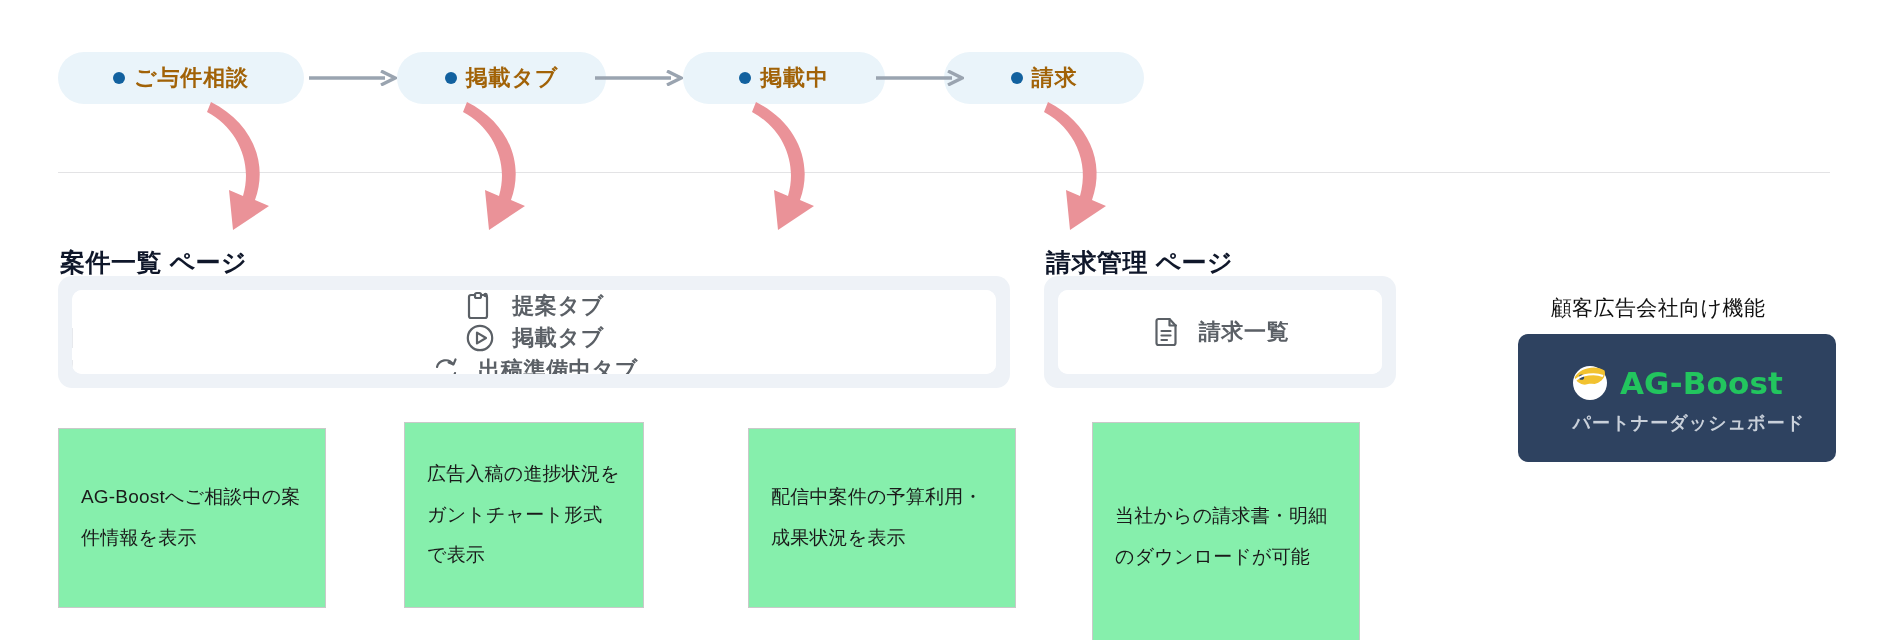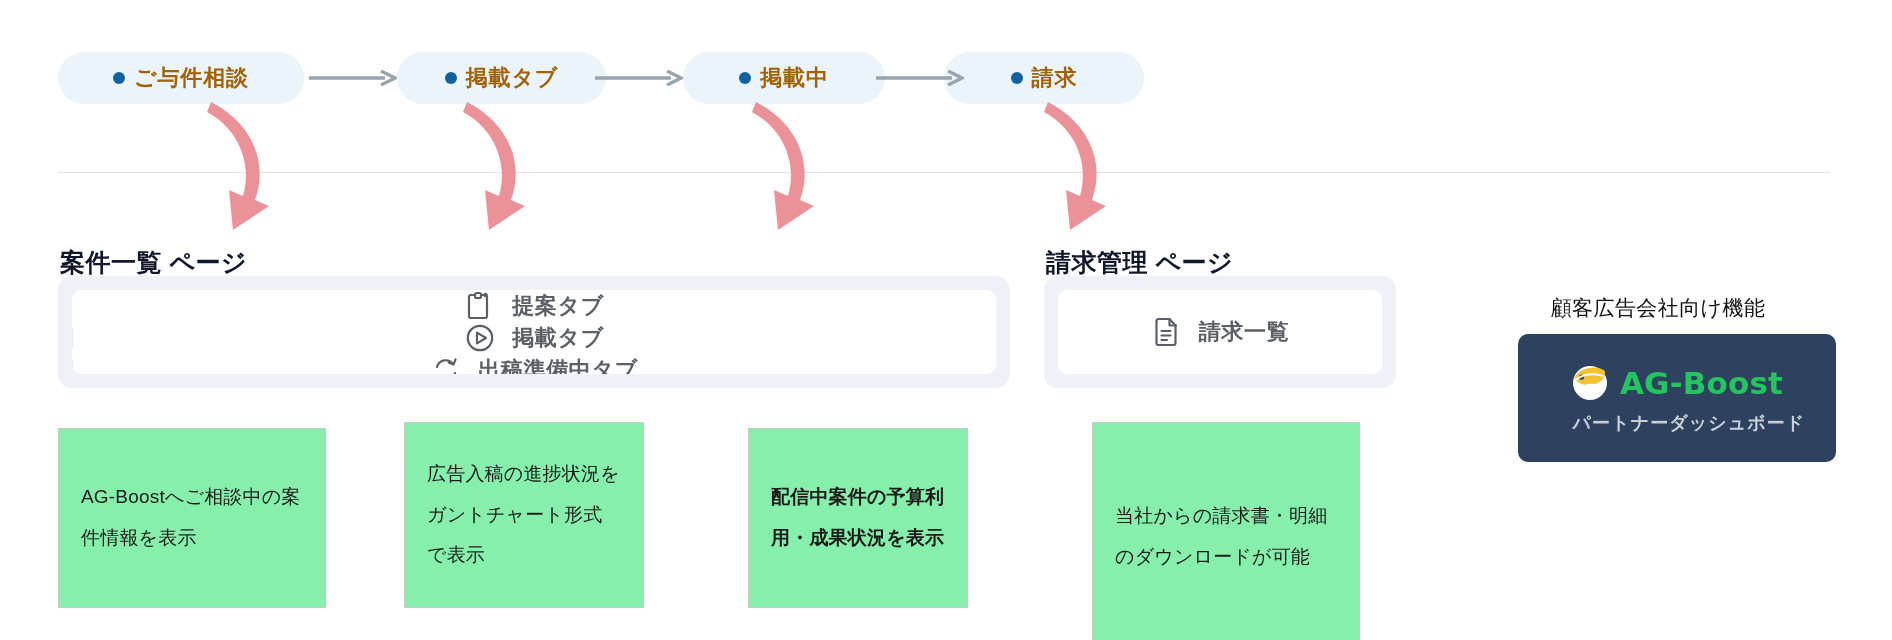--- a/index.html
+++ b/index.html
@@ -173,21 +173,21 @@
   .note-text {
     font-size: 19px;
     line-height: 2.15;
     color: #1a1a1a;
     letter-spacing: 0.01em;
     width: 100%;
   }
 
   .note-0 { left: 58px;   top: 428px; width: 268px; height: 180px; }
   .note-1 { left: 404px;  top: 422px; width: 240px; height: 186px; }
-  .note-2 { left: 748px;  top: 428px; width: 220px; height: 180px; font-weight: bold; }
+  .note-2 { left: 748px;  top: 428px; width: 268px; height: 180px; }
   .note-3 { left: 1092px; top: 422px; width: 268px; height: 229px; }
 
   
   .brand-caption {
     position: absolute;
     left: 1528px;
     top: 297px;
     width: 260px;
     text-align: center;
     font-size: 21px;

